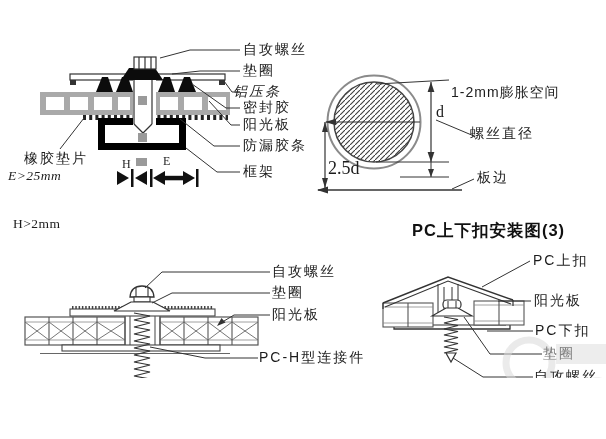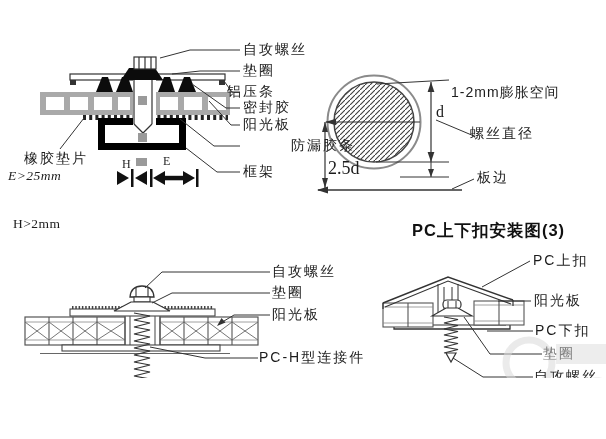--- a/index.html
+++ b/index.html
@@ -265,24 +265,24 @@
   <g opacity="0.55">
     <circle cx="529" cy="363" r="23" fill="none" stroke="#dadada" stroke-width="7"></circle>
     <rect x="556" y="344" width="50" height="20" fill="#e0e0e0"></rect>
     <rect x="505" y="382" width="86" height="14" fill="#e4e4e4"></rect>
     <circle cx="597" cy="391" r="14" fill="#e2e2e2"></circle>
   </g>
 </svg>
 
   <div class="lbl" style="left:243px;top:42px;">自攻螺丝</div>
   <div class="lbl" style="left:243px;top:63px;">垫圈</div>
-  <div class="lbl" style="left:227px;top:84px;">铝压条</div>
+  <div class="lbl" style="left:233px;top:84px;font-style:italic;">铝压条</div>
   <div class="lbl" style="left:243px;top:100px;">密封胶</div>
   <div class="lbl" style="left:243px;top:117px;">阳光板</div>
-  <div class="lbl" style="left:243px;top:138px;margin-left:48px;">防漏胶条</div>
+  <div class="lbl" style="left:243px;top:138px;">防漏胶条</div>
   <div class="lbl" style="left:243px;top:164px;">框架</div>
   <div class="lbl" style="left:24px;top:151px;">橡胶垫片</div>
   <div class="note" style="left:8px;top:169px;font-style:italic;">E&gt;25mm</div>
   <div class="note" style="left:13px;top:181px;margin-top:36px;">H&gt;2mm</div>
   <div class="dim" style="left:122px;top:158px;font-size:12px;">H</div>
   <div class="dim" style="left:163px;top:155px;font-size:12px;">E</div>
 
   <div class="lbl" style="left:451px;top:85px;letter-spacing:1px;">1-2mm膨胀空间</div>
   <div class="lbl" style="left:470px;top:126px;">螺丝直径</div>
   <div class="lbl" style="left:477px;top:170px;">板边</div>

